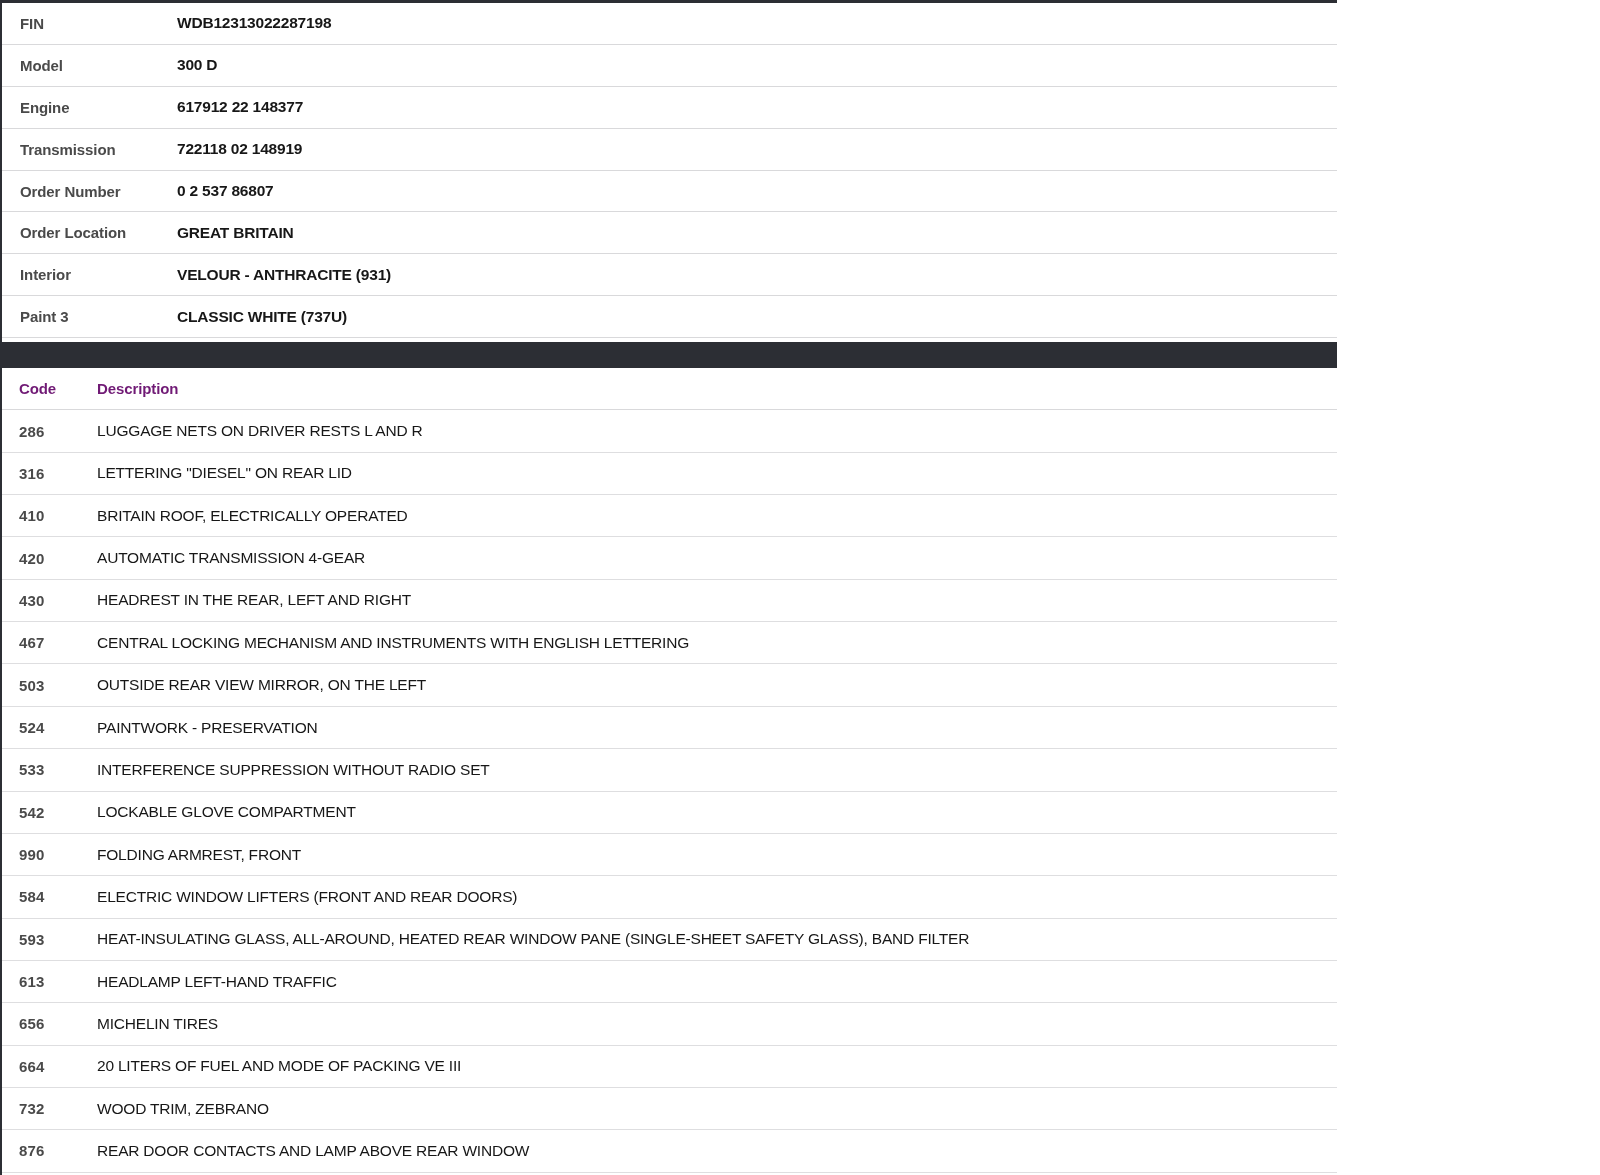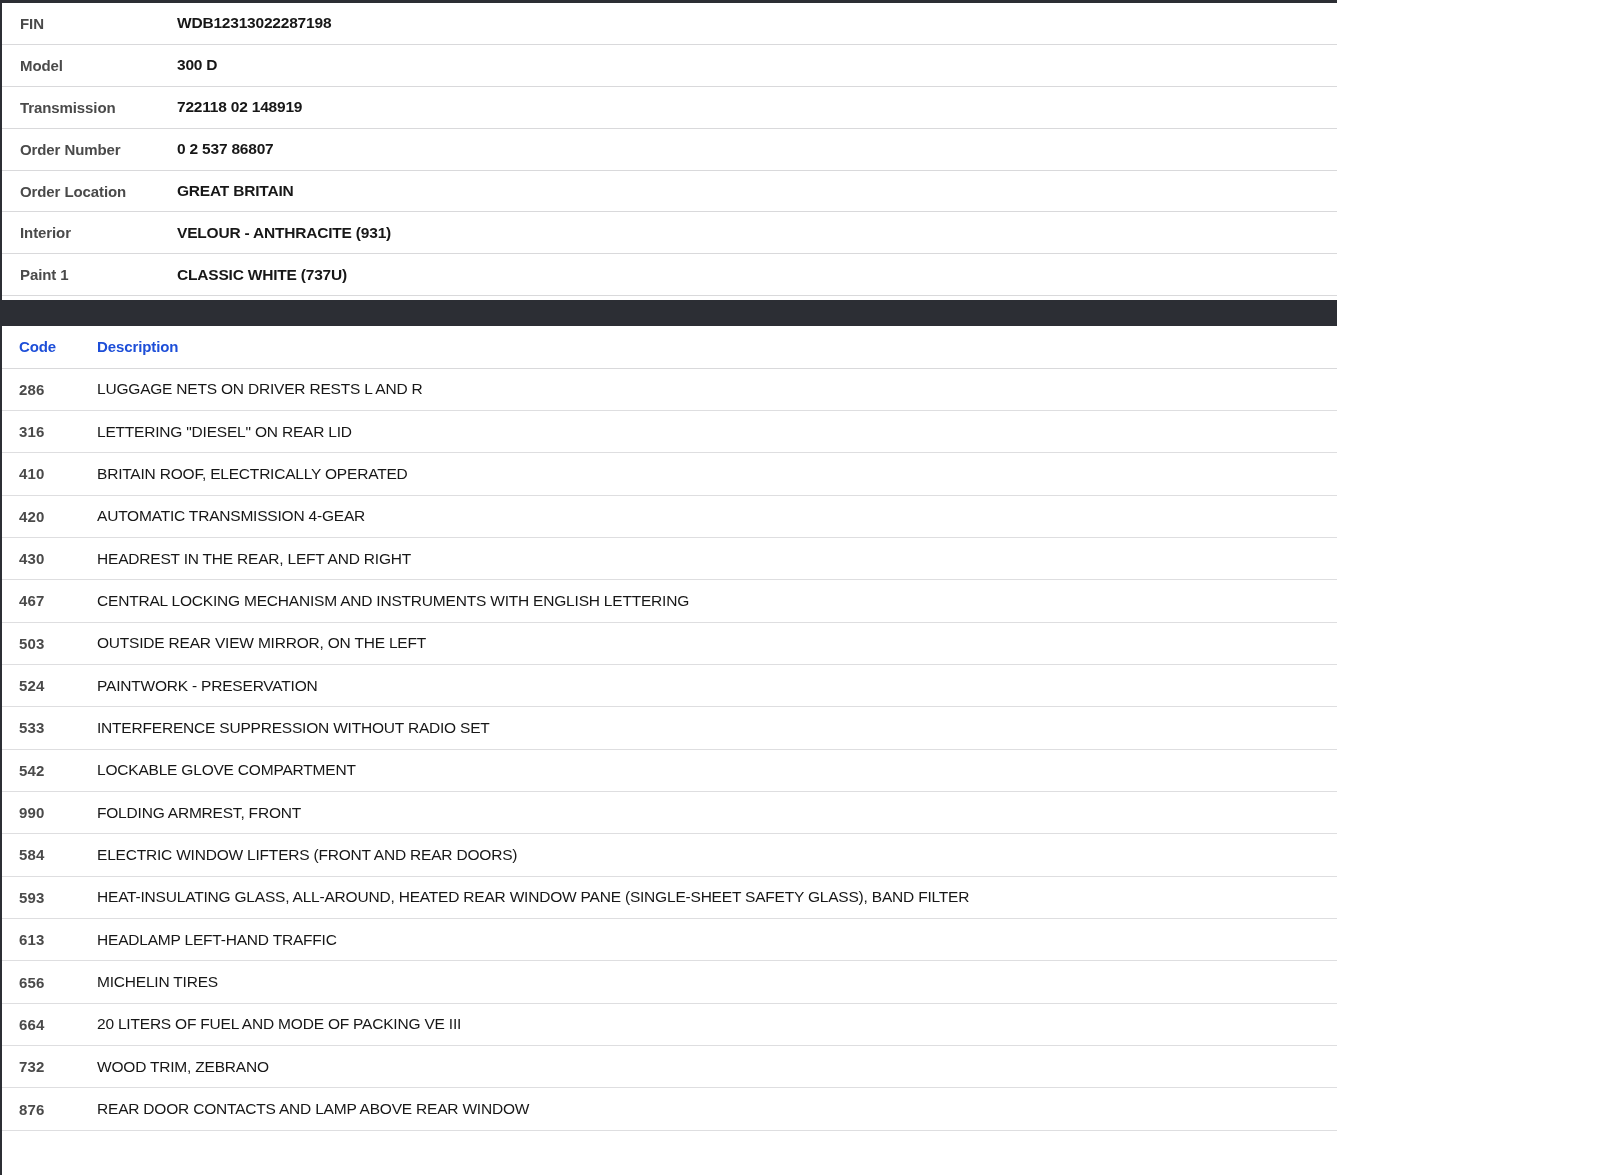--- a/index.html
+++ b/index.html
@@ -69,21 +69,21 @@
   }
   .col-code {
     width: 95px;
     padding-left: 17px;
     flex-shrink: 0;
   }
   .options-header-row .col-code,
   .options-header-row .col-desc {
     font-size: 15px;
     font-weight: 600;
-    color: #1d4ed8;
+    color: #701a75;
     letter-spacing: -0.1px;
   }
   .options-row .col-code {
     font-size: 15px;
     font-weight: 700;
     color: #4a4a4a;
     letter-spacing: 0.2px;
   }
   .col-desc {
     font-size: 15.5px;
@@ -102,37 +102,41 @@
   <div class="info-table">
     <div class="info-row">
       <div class="info-label">FIN</div>
       <div class="info-value">WDB12313022287198</div>
     </div>
     <div class="info-row">
       <div class="info-label">Model</div>
       <div class="info-value">300 D</div>
     </div>
     <div class="info-row">
+      <div class="info-label">Engine</div>
+      <div class="info-value">617912 22 148377</div>
+    </div>
+    <div class="info-row">
       <div class="info-label">Transmission</div>
       <div class="info-value">722118 02 148919</div>
     </div>
     <div class="info-row">
       <div class="info-label">Order Number</div>
       <div class="info-value">0 2 537 86807</div>
     </div>
     <div class="info-row">
       <div class="info-label">Order Location</div>
       <div class="info-value">GREAT BRITAIN</div>
     </div>
     <div class="info-row">
       <div class="info-label">Interior</div>
       <div class="info-value">VELOUR - ANTHRACITE (931)</div>
     </div>
     <div class="info-row">
-      <div class="info-label">Paint 1</div>
+      <div class="info-label">Paint 3</div>
       <div class="info-value">CLASSIC WHITE (737U)</div>
     </div>
   </div>
 
   <div class="separator-bar"></div>
 
   <div class="options-table">
     <div class="options-header-row">
       <div class="col-code">Code</div>
       <div class="col-desc">Description</div>

